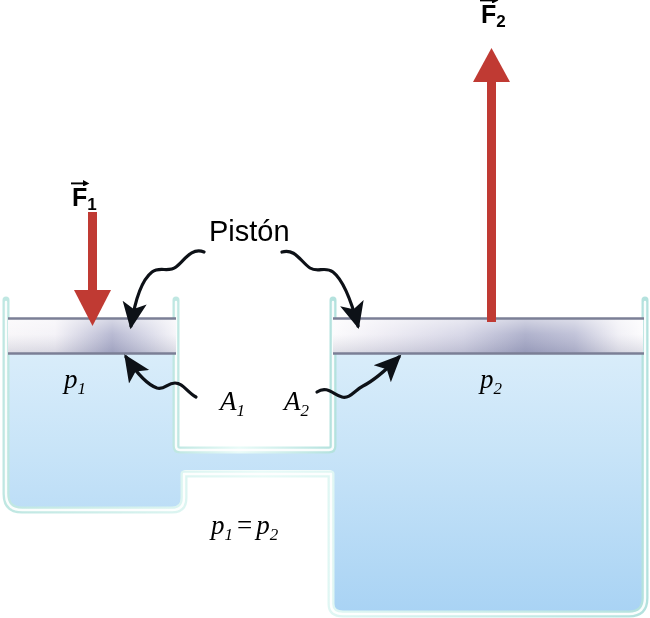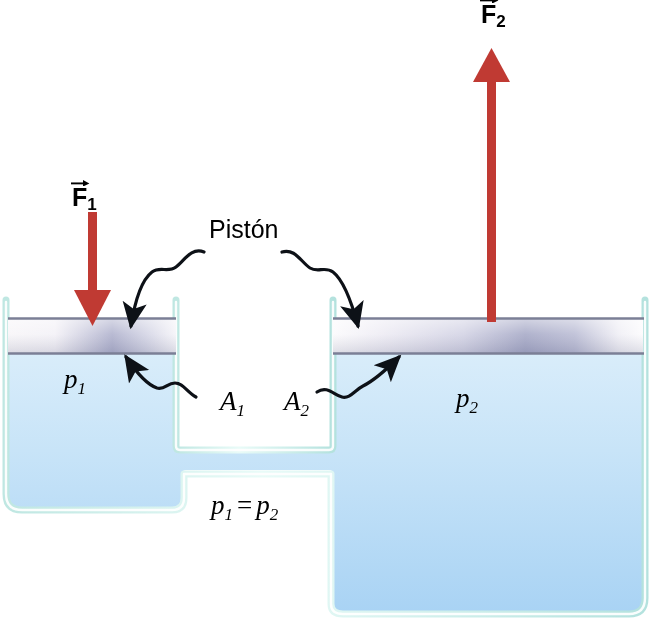--- a/index.html
+++ b/index.html
@@ -69,21 +69,21 @@
   .eqn .sb {
     font-size: 17px;
     vertical-align: -6px;
   }
   .eqn .op {
     font-style: normal;
     padding: 0 4px;
   }
   .piston-word {
     font-family: "Liberation Sans", sans-serif;
-    font-size: 25px;
+    font-size: 29px;
     color: #000;
   }
 </style>
 </head>
 <body>
 
 <div id="stage">
 
   <svg id="diagram-svg" viewBox="0 0 650 618">
     <defs>
@@ -257,21 +257,21 @@
     <span class="vec"><svg class="bar" viewBox="0 0 19 8">
           <path d="M0,5.4 H14" stroke="#000" stroke-width="1.9" fill="none"></path>
           <path d="M12,2 L18.4,5.4 L12,8.6 Z" fill="#000"></path>
         </svg><span>F</span></span><span class="sub">2</span>
   </div>
 
   <div class="lbl piston-word" style="left:209px; top:217px;">Pistón</div>
 
   <div class="lbl sym" style="left:64px; top:366px;"><span>p</span><span class="sb">1</span></div>
 
-  <div class="lbl sym" style="left:456px; top:366px;margin-top:19px;"><span>p</span><span class="sb">2</span></div>
+  <div class="lbl sym" style="left:480px; top:366px;"><span>p</span><span class="sb">2</span></div>
 
   <div class="lbl sym" style="left:220px; top:388px;"><span>A</span><span class="sb">1</span></div>
 
   <div class="lbl sym" style="left:284px; top:388px;"><span>A</span><span class="sb">2</span></div>
 
-  <div class="lbl eqn" style="left:211px; top:492px;"><span>p</span><span class="sb">1</span><span class="op">=</span><span>p</span><span class="sb">2</span></div>
+  <div class="lbl eqn" style="left:211px; top:512px;"><span>p</span><span class="sb">1</span><span class="op">=</span><span>p</span><span class="sb">2</span></div>
 
 </div>
 
 </body></html>

